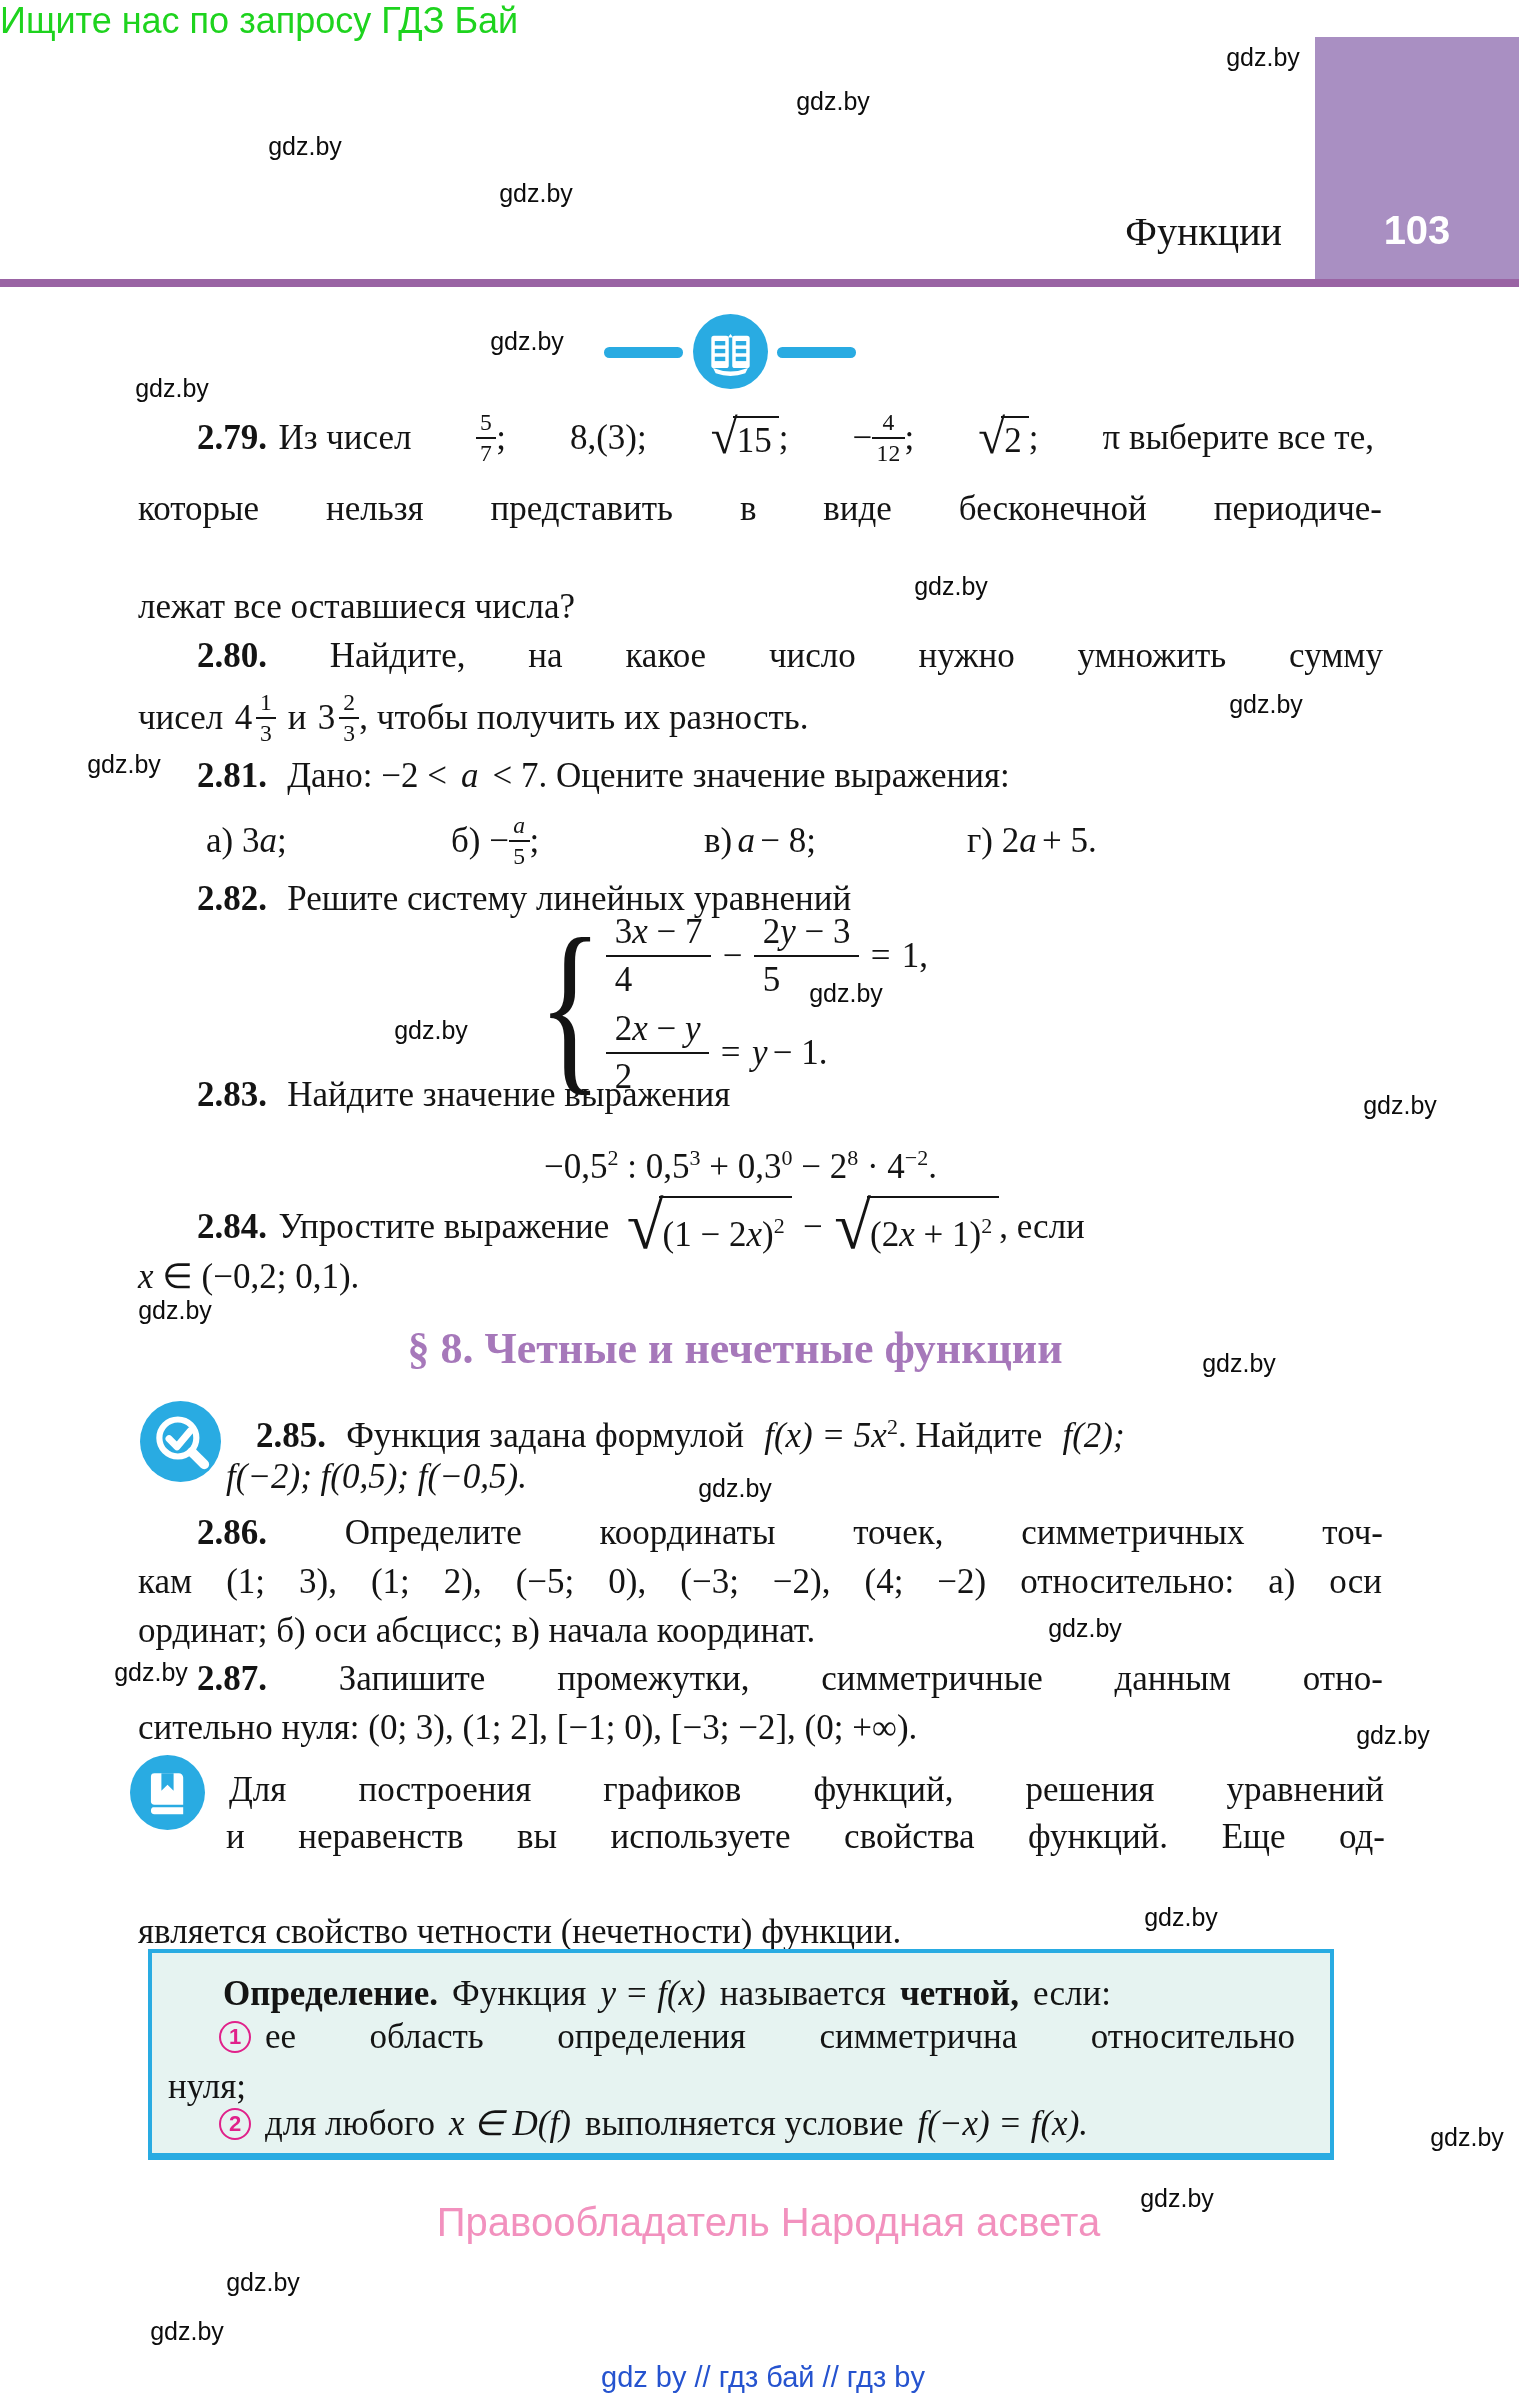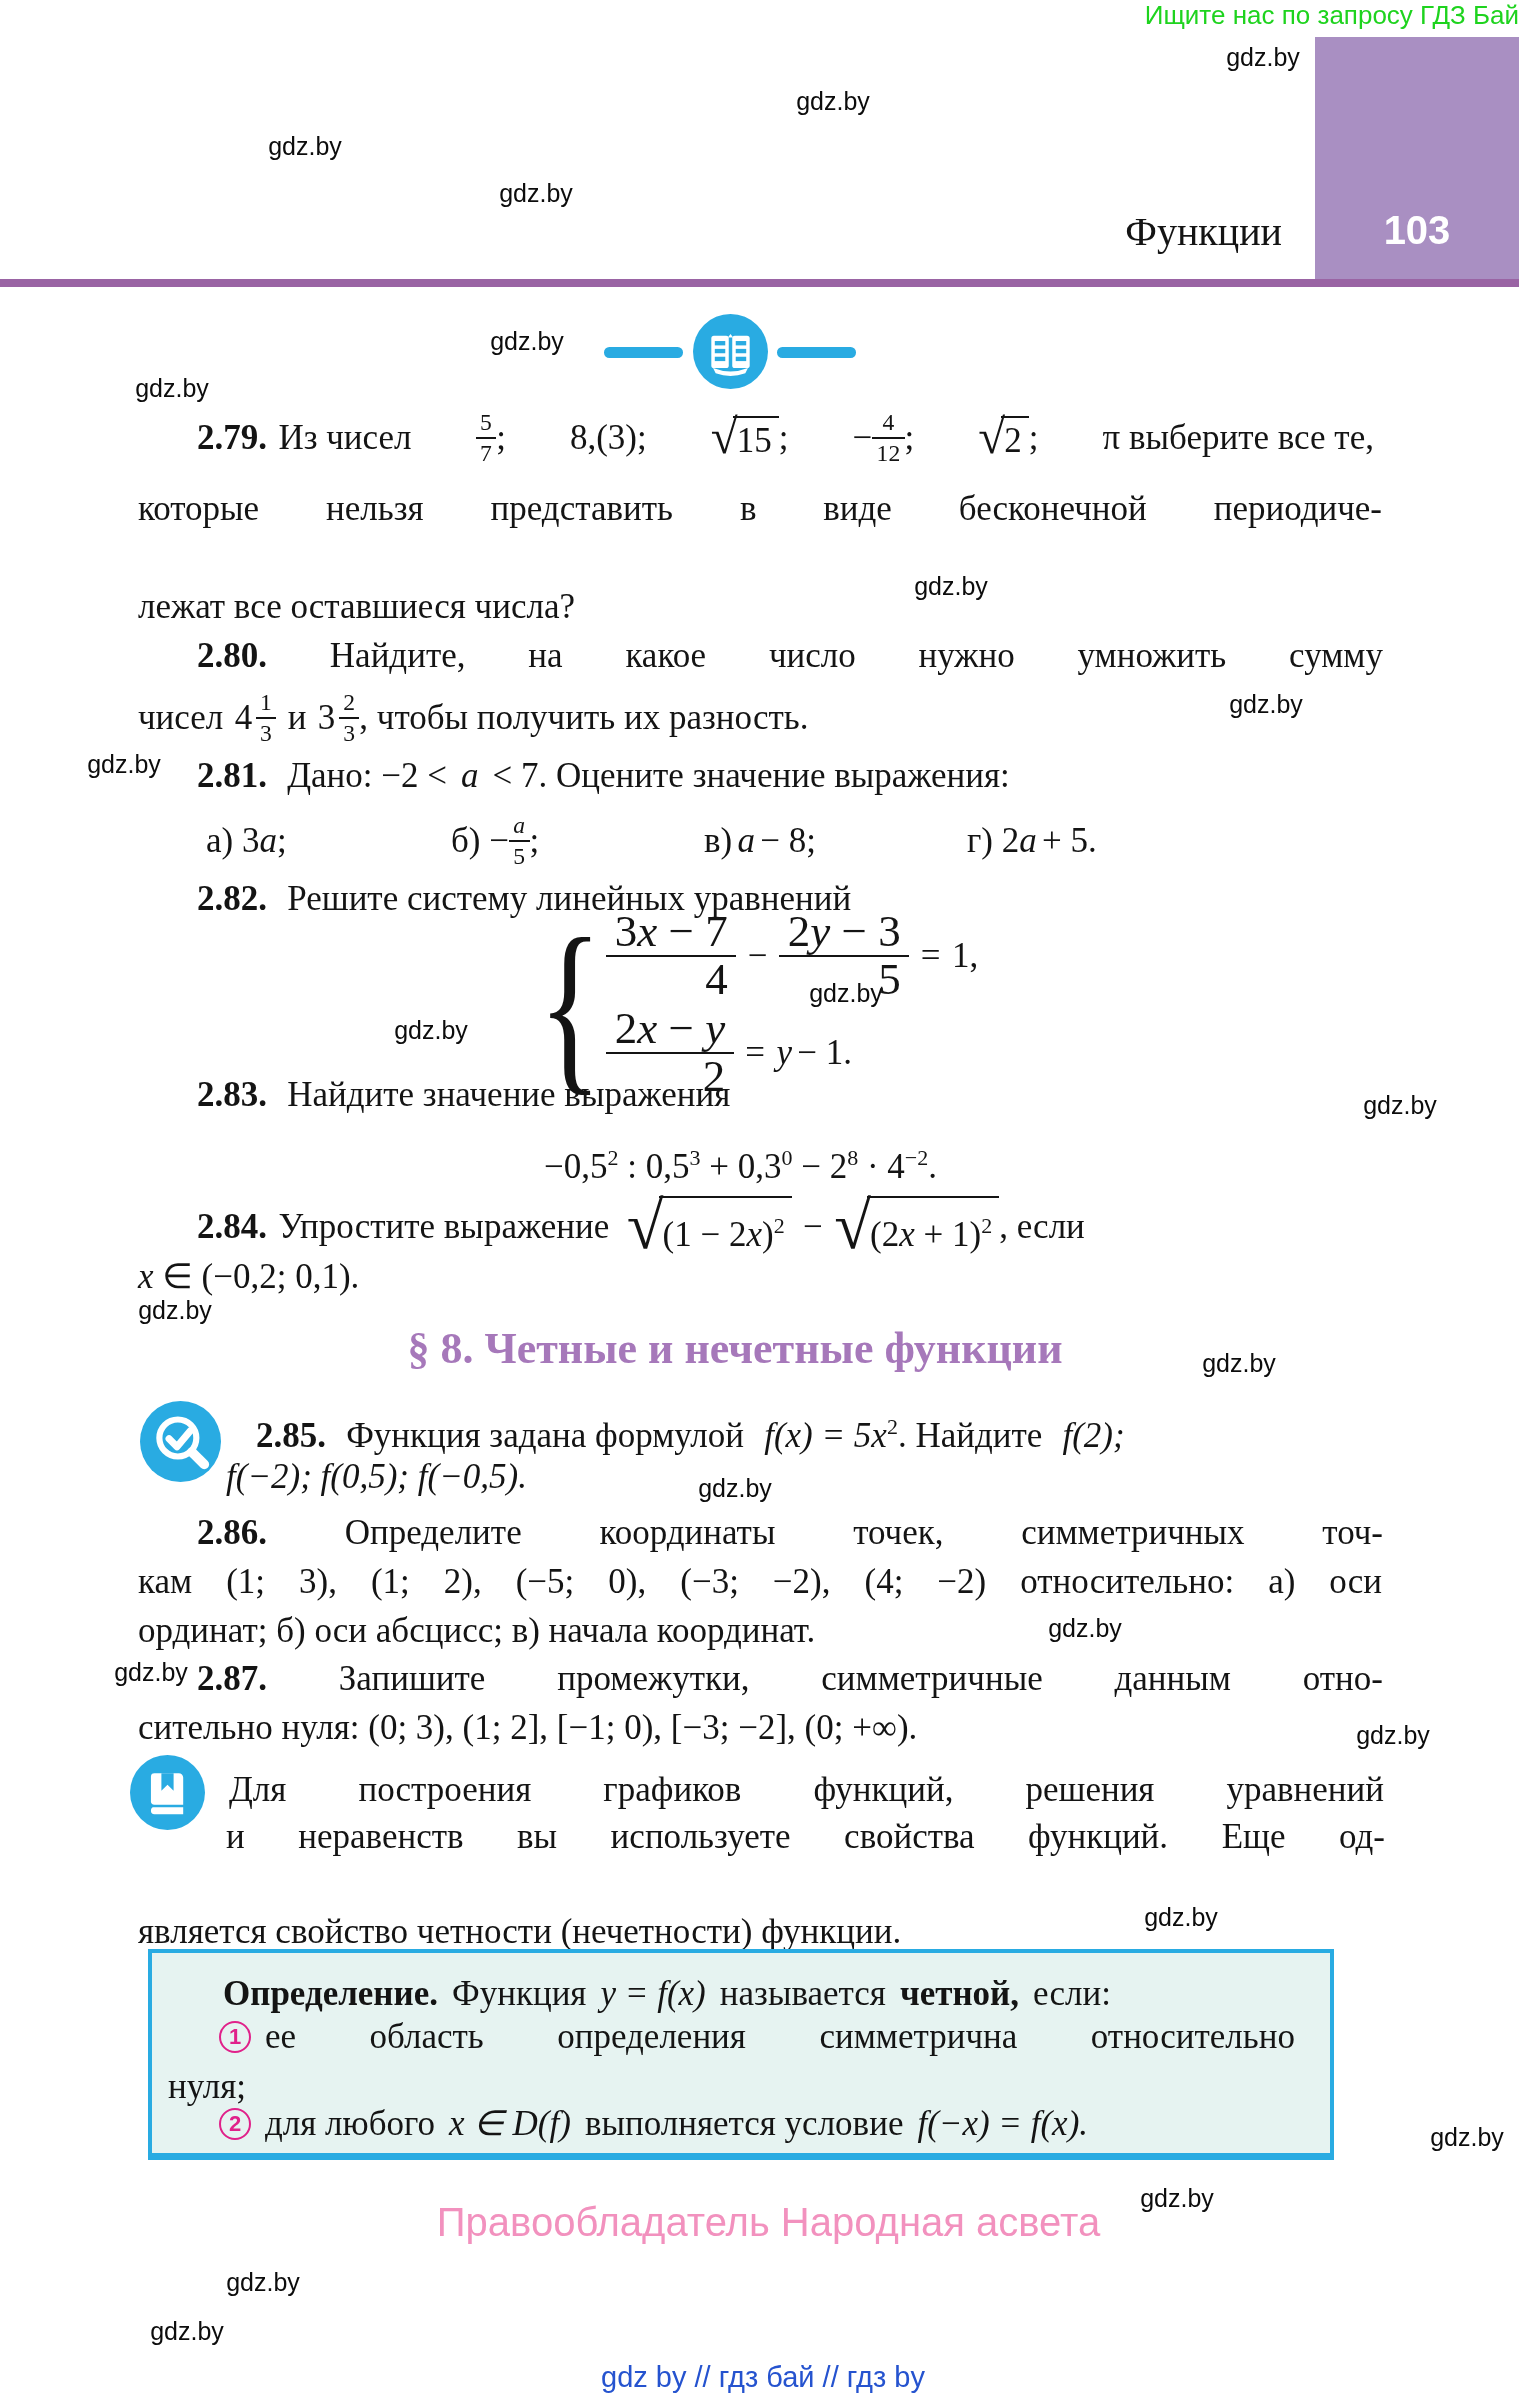--- a/index.html
+++ b/index.html
@@ -11,21 +11,21 @@
   .b{font-weight:700}
   .i{font-style:italic}
   .just{white-space:normal;text-align:justify;text-align-last:justify}
   .flexline{display:flex;align-items:center}
   .g{display:inline-flex;align-items:center}
   .ml{margin-left:11.4px}
   .ml6{margin-left:5.3px}
   .frac{display:inline-block;text-align:center;font-size:23.6px;line-height:26px;vertical-align:middle}
   .frac .fn{display:block;padding:0 4.4px 1.8px}
   .frac .fd{display:block;border-top:2.6px solid #141414;padding:1.8px 4.4px 0}
-  .bfrac{display:inline-block;text-align:right;font-size:45px;line-height:39px;vertical-align:middle}
+  .bfrac{display:inline-block;text-align:left;font-size:35px;line-height:39px;vertical-align:middle}
   .bfrac .fn{display:block;padding:0 8.8px 3.5px}
   .bfrac .fd{display:block;border-top:2.6px solid #141414;padding:2.6px 8.8px 0}
   .sqrt{display:inline-flex;align-items:flex-start;vertical-align:middle}
   .rsign{font-size:49px;line-height:42px;margin-right:-4.4px;font-weight:400}
   .rbody{border-top:2.6px solid #141414;padding:3.5px 7px 0 3.5px;font-size:35px;line-height:37px}
   .bigsqrt .rsign{font-size:67px;line-height:58px}
   .bigsqrt .rbody{font-size:35px;line-height:46px;padding-top:5.3px}
   sup{font-size:22px}
   .wm{position:absolute;font-family:"Liberation Sans",sans-serif;font-size:25px;color:#0c0c0c;
       transform:translate(-50%,-50%);white-space:nowrap}
@@ -33,21 +33,21 @@
         color:#e0218a;align-items:center;justify-content:center;
         font:700 22px "Liberation Sans",sans-serif;flex:0 0 auto}
   .sans{font-family:"Liberation Sans",sans-serif}
   .brace{font-size:186px;line-height:186px;transform:scale(.72,1.03);transform-origin:left top;font-weight:400}
 </style>
 </head>
 <body>
 
 <div id="page">
 
-  <div class="abs sans" style="left:0;top:4;width:1519px;text-align:right;font-size:26px;color:#1ed31e">Ищите нас по запросу ГДЗ Бай</div>
+  <div class="abs sans" style="left:0;top:4;width:1519px;text-align:left;font-size:36px;color:#1ed31e">Ищите нас по запросу ГДЗ Бай</div>
 
   <div>
       <div class="wm" style="left: 1263px; top: 57px;">gdz.by</div>
       <div class="wm" style="left: 833px; top: 101px;">gdz.by</div>
       <div class="wm" style="left: 305px; top: 146px;">gdz.by</div>
       <div class="wm" style="left: 536px; top: 193px;">gdz.by</div>
       <div class="wm" style="left: 527px; top: 341px;">gdz.by</div>
       <div class="wm" style="left: 172px; top: 388px;">gdz.by</div>
       <div class="wm" style="left: 951px; top: 586px;">gdz.by</div>
       <div class="wm" style="left: 1266px; top: 704px;">gdz.by</div>

